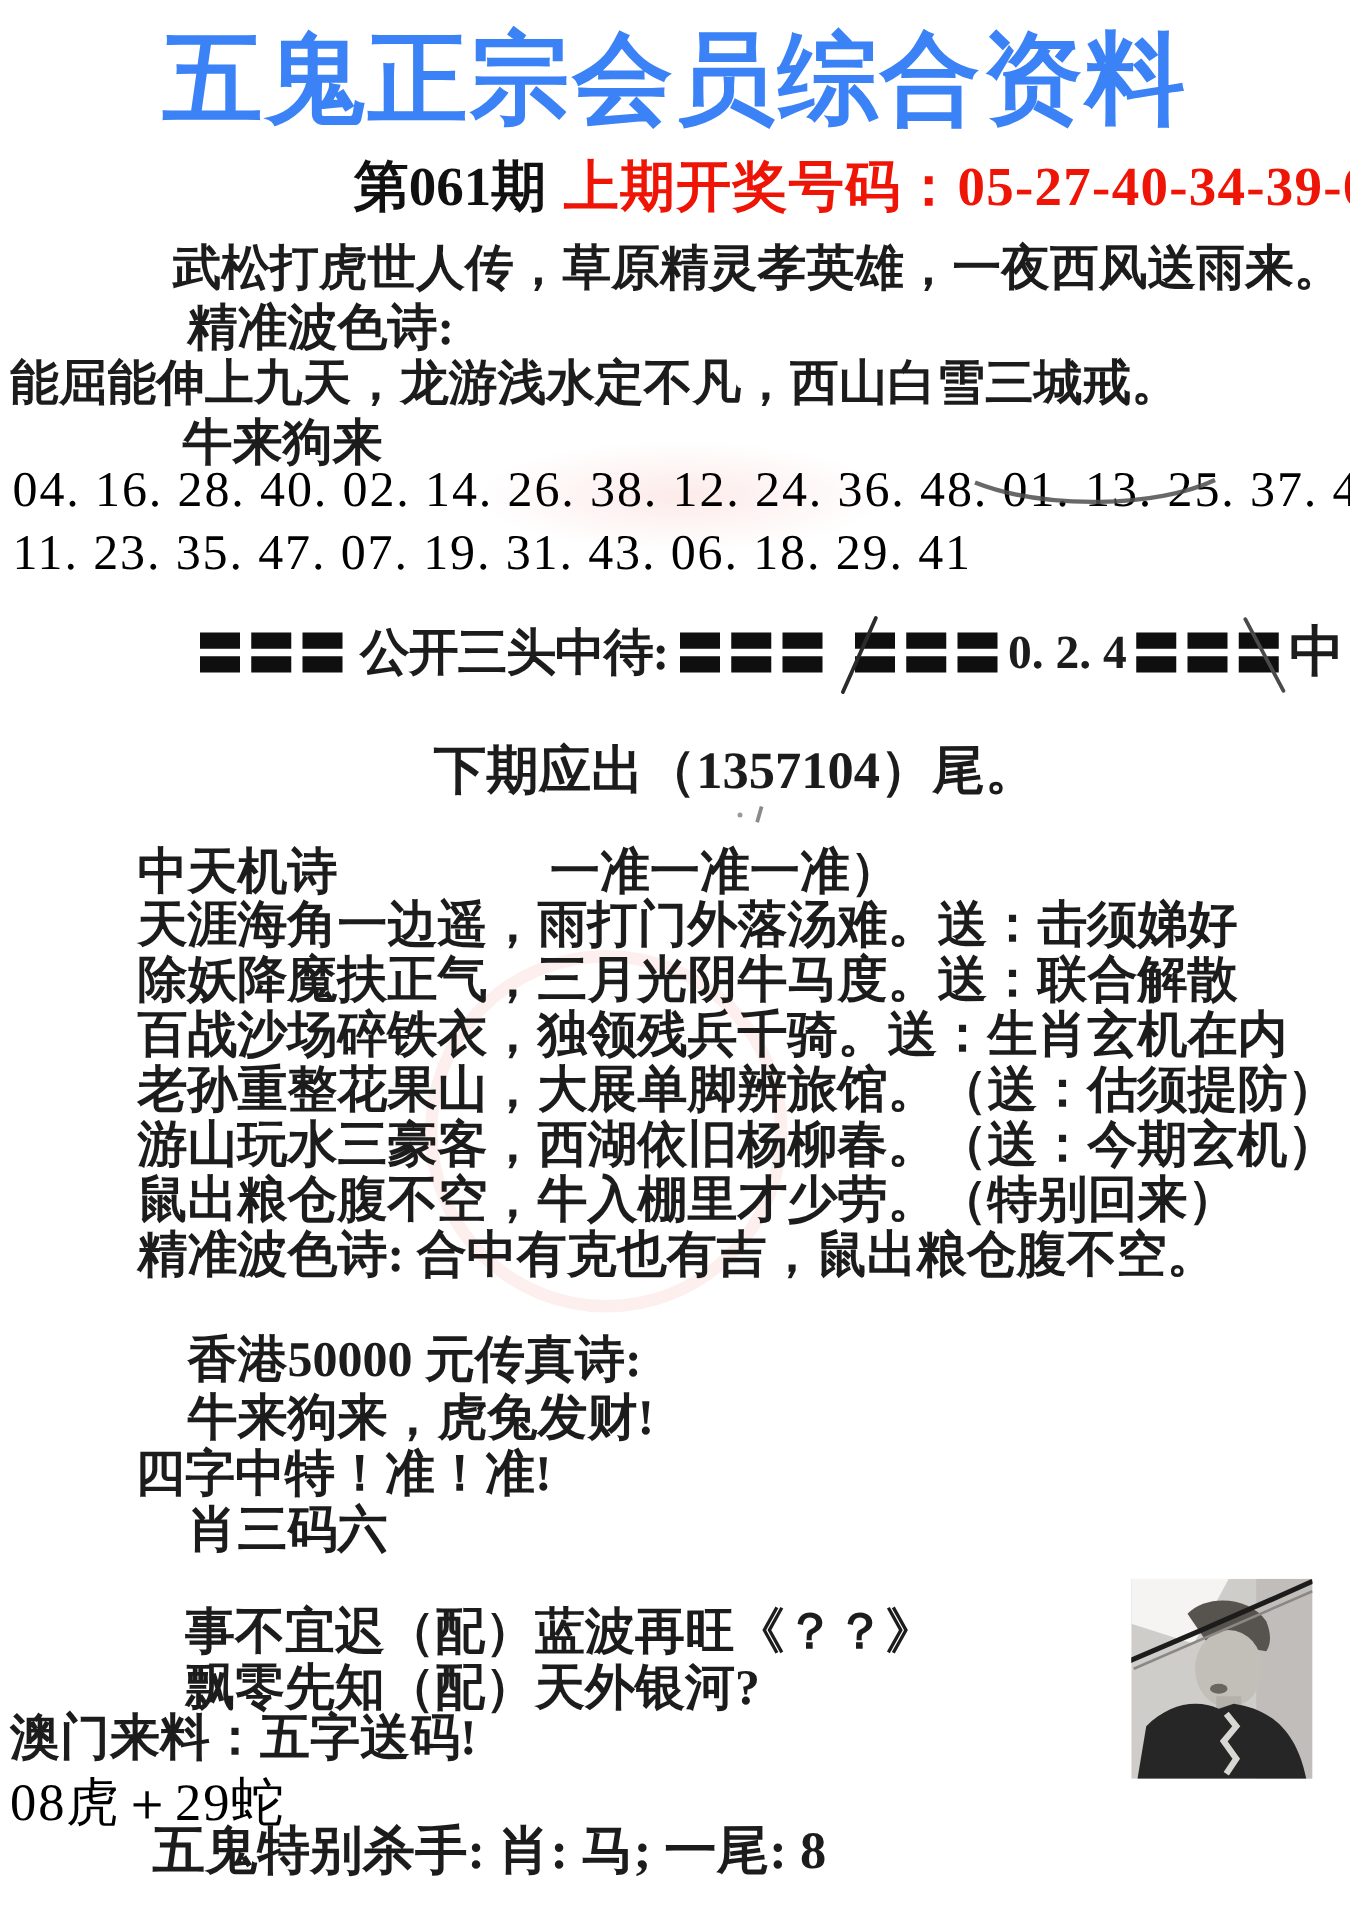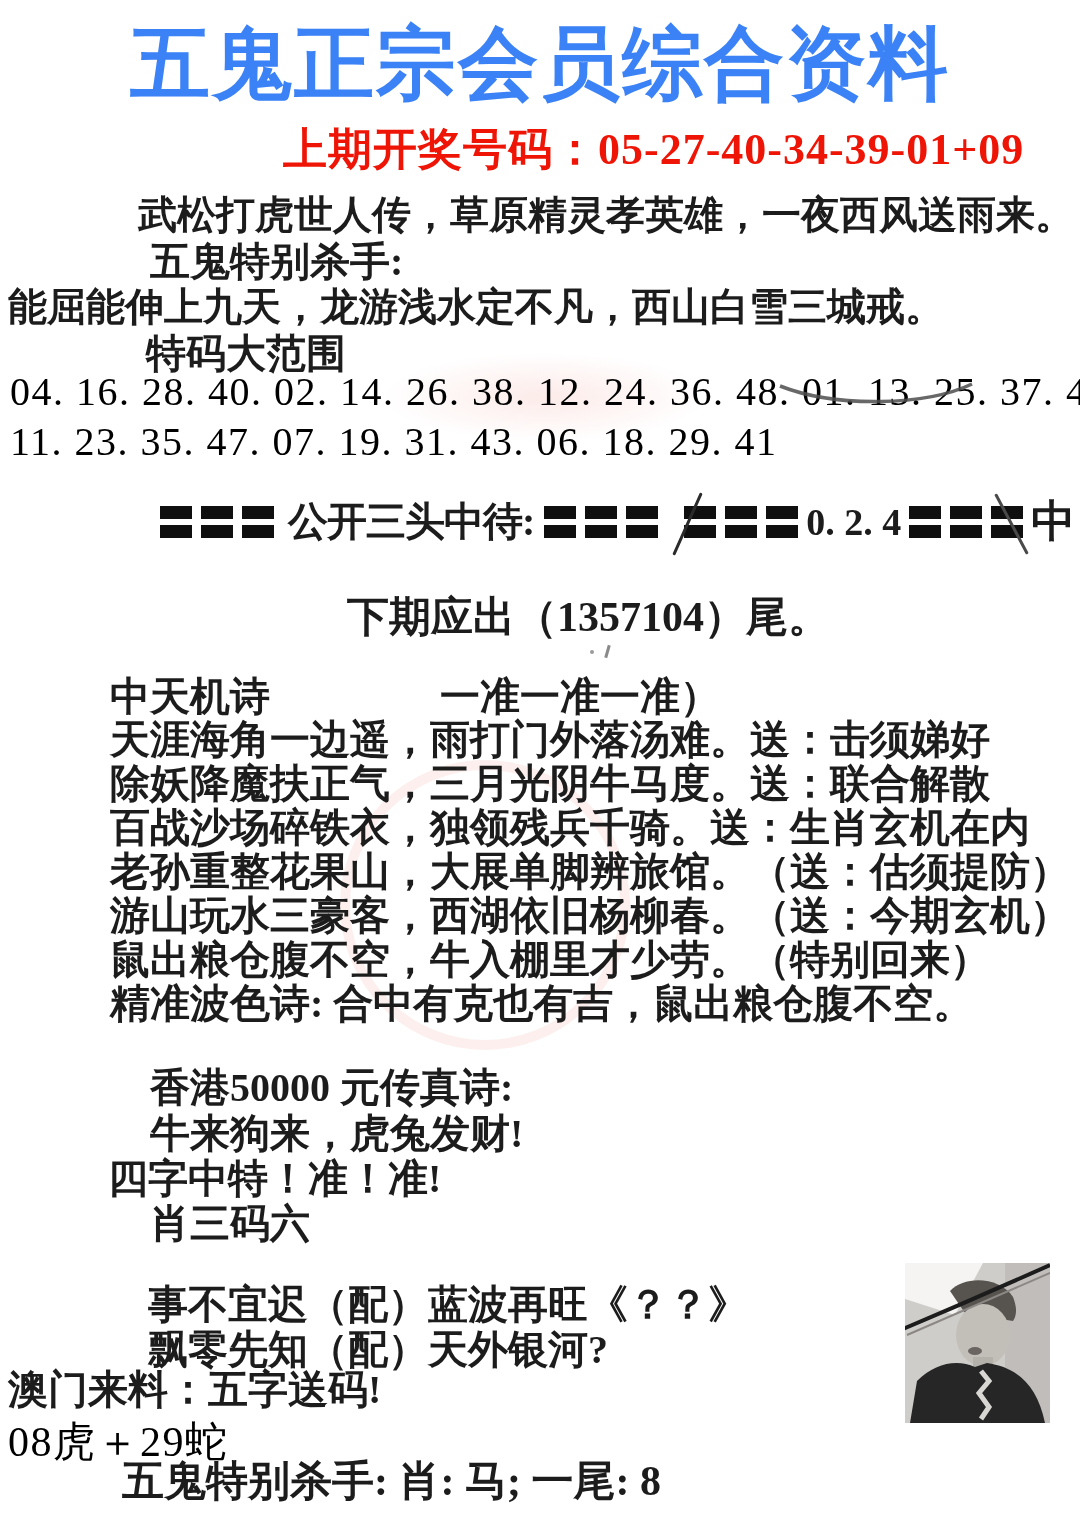--- a/index.html
+++ b/index.html
@@ -52,29 +52,30 @@
 <body>
 
 <div id="page">
 
   <div class="abs wm-blob"></div>
   <div class="abs wm-stamp"></div>
 
   <div class="abs title">五鬼正宗会员综合资料</div>
 
   <div class="abs issue-row">
+    <span class="issue-label">第061期</span>
     <span class="last-draw">上期开奖号码：05-27-40-34-39-01+09</span>
   </div>
 
   <div class="abs cal-sm" style="left:138px;top:194px;">武松打虎世人传，草原精灵孝英雄，一夜西风送雨来。</div>
 
-  <div class="abs cal" style="left:150px;top:240px;">五鬼特别杀手:</div>
+  <div class="abs cal" style="left:150px;top:240px;">精准波色诗:</div>
   <div class="abs cal-sm" style="left:8px;top:286px;">能屈能伸上九天，龙游浅水定不凡，西山白雪三城戒。</div>
 
-  <div class="abs cal" style="left:146px;top:332px;">特码大范围</div>
+  <div class="abs cal" style="left:146px;top:332px;">牛来狗来</div>
   <div class="abs nums" style="left:10px;top:368px;">04. 16. 28. 40. 02. 14. 26. 38. 12. 24. 36. 48. 01. 13. 25. 37. 49.</div>
   <div class="abs nums" style="left:10px;top:418px;">11. 23. 35. 47. 07. 19. 31. 43. 06. 18. 29. 41</div>
 
   <svg class="abs arc-svg" width="200" height="36" viewBox="0 0 200 36">
     <path d="M4,10 C60,32 150,30 196,8" stroke="#4d4d4d" stroke-width="3.5" fill="none" opacity="0.85"></path>
   </svg>
 
   <div class="abs santou-row">
     <div class="bargroup">
       <div class="barunit">

